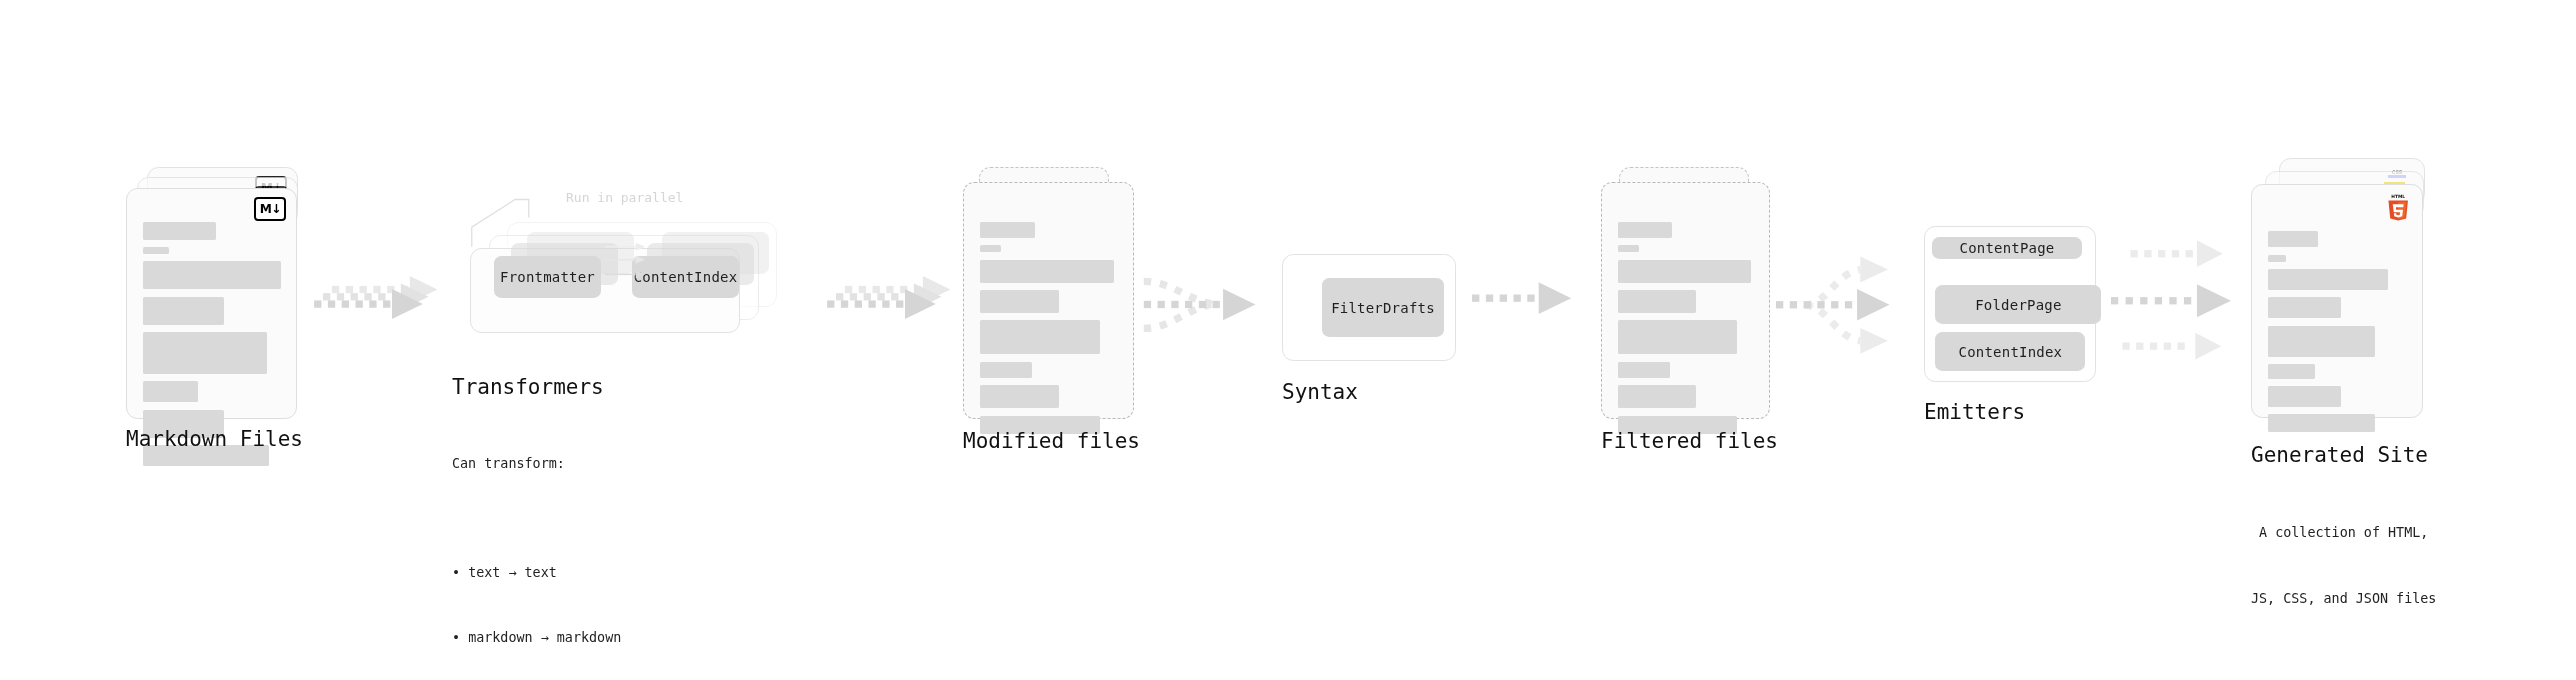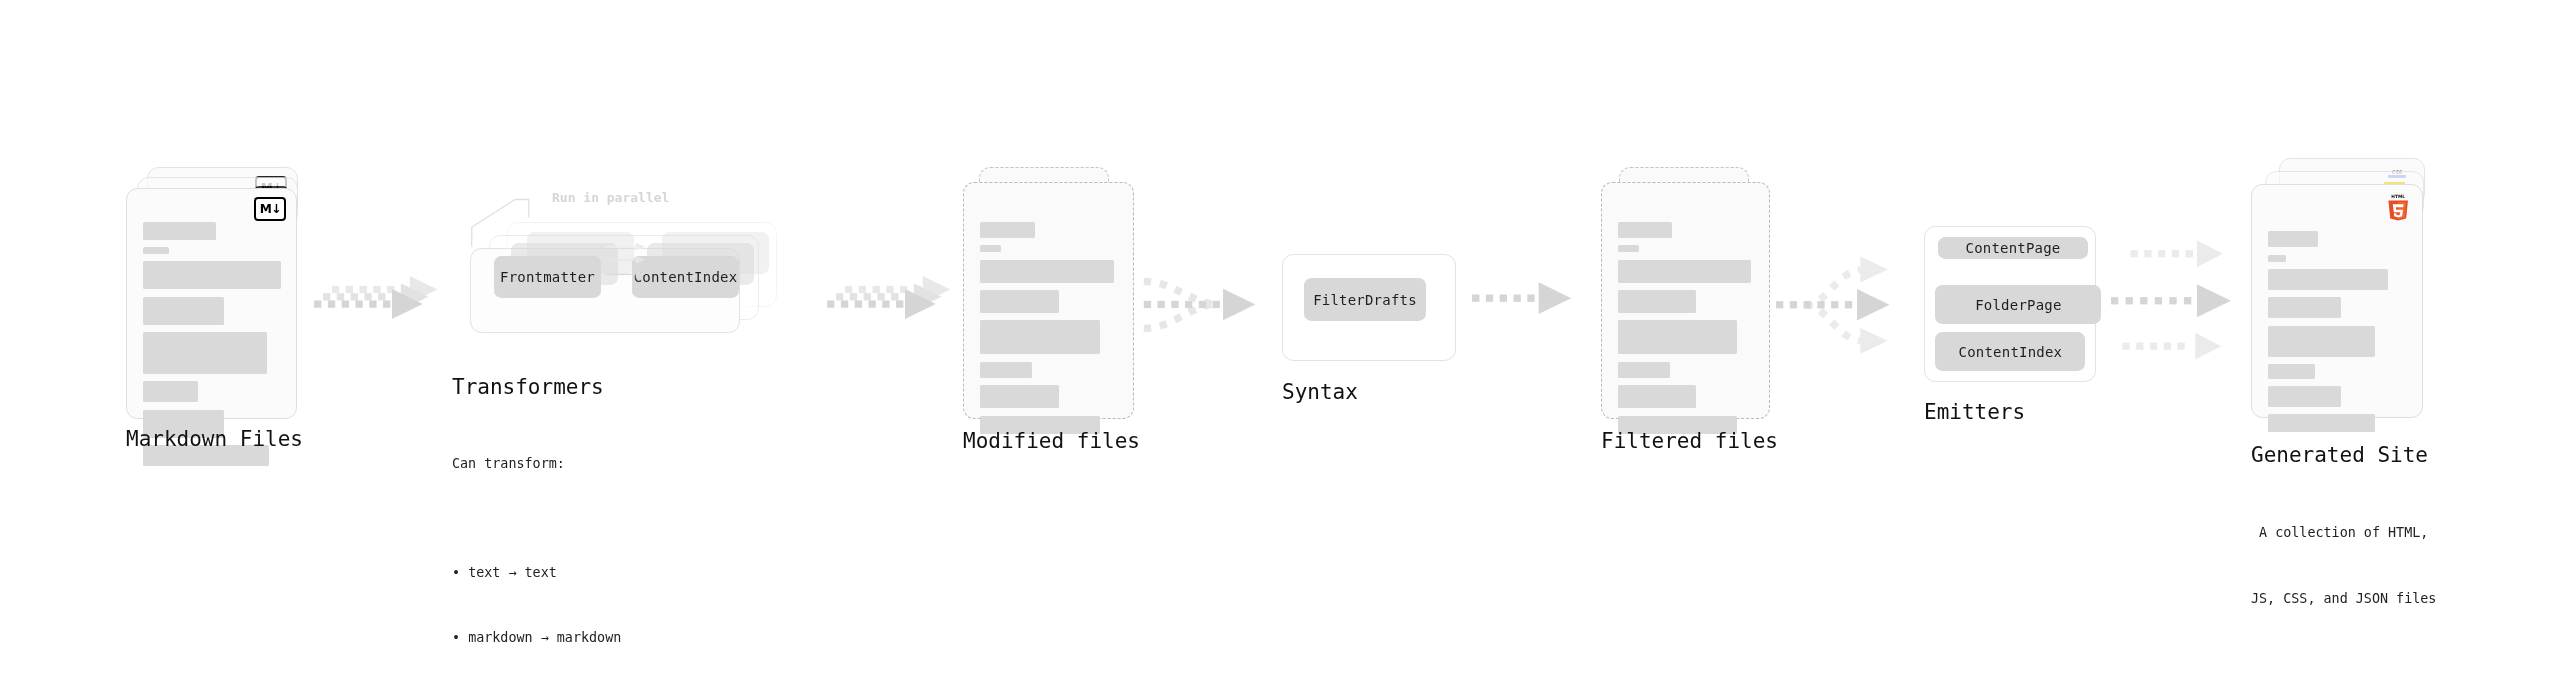--- a/index.html
+++ b/index.html
@@ -211,21 +211,21 @@
         <polygon points="96,26 134,44.5 96,63"></polygon>
       </g>
     </svg>
   </div>
 
   <div class="stage" style="left:452px; top:193px;">
 
     <svg style="position:absolute; left:18px; top:0px;" width="98" height="57" viewBox="0 0 120 70">
       <path d="M2 66 L2 42 L55 8 L72 8 L72 30" fill="none" stroke="#e0e0e0" stroke-width="1.6"></path>
     </svg>
-    <div class="annot" style="left:100px; top:-3.3px;font-weight:bold;">Run in parallel</div>
+    <div class="annot" style="left:114px; top:-3.3px;">Run in parallel</div>
 
     <div class="group-box l1" style="left:55px; top:29px; width:270px; height:85px;"></div>
     <div class="group-box l2" style="left:37px; top:42px; width:270px; height:85px;"></div>
     <div class="group-box" style="left:18px; top:55px; width:270px; height:85px; background:#fdfdfd;"></div>
 
     <div class="chip g1" style="left:75px;  top:39px;  width:107px; height:42px;"></div>
     <div class="chip g2" style="left:59px;  top:50px;  width:107px; height:42px;"></div>
     <div class="chip" style="left:42px;  top:63px;  width:107px; height:42px;">Frontmatter</div>
 
     <div class="chip g1" style="left:210px; top:39px;  width:107px; height:42px;"></div>
@@ -328,21 +328,21 @@
           <rect x="53" y="48" width="9" height="9"></rect>
         <rect x="70" y="48" width="9" height="9"></rect>
           <rect x="87" y="48" width="9" height="9"></rect>
         <polygon points="100,33 140,52.5 100,72"></polygon>
       </g>
     </svg>
   </div>
 
   <div class="stage" style="left:1282px; top:254px;">
     <div class="group-box" style="left:0px; top:0px; width:174px; height:107px;"></div>
-    <div class="chip" style="left:22px; top:24.4px; width:122px; height:43px;">FilterDrafts</div>
+    <div class="chip" style="left:40px; top:24.4px; width:122px; height:59px;">FilterDrafts</div>
   </div>
   <div class="stage-title" style="left:1282px; top:380px;">Syntax</div>
 
   <div class="stage" style="left:1472px; top:275px;">
     <svg width="122" height="65" viewBox="0 0 150 80">
       <g fill="#d5d5d5">
         <rect x="0" y="24" width="9" height="9"></rect>
           <rect x="17" y="24" width="9" height="9"></rect>
         <rect x="34" y="24" width="9" height="9"></rect>
           <rect x="51" y="24" width="9" height="9"></rect>
@@ -388,21 +388,21 @@
           <rect x="51" y="79" width="9" height="9"></rect>
         <rect x="68" y="79" width="9" height="9"></rect>
           <rect x="85" y="79" width="9" height="9"></rect>
         <polygon points="100,64 140,83.5 100,103"></polygon>
       </g>
     </svg>
   </div>
 
   <div class="stage" style="left:1924px; top:226px;">
     <div class="group-box" style="left:0px; top:0px; width:172px; height:156px;"></div>
-    <div class="chip" style="left:14px; top:11.4px;  width:150px; height:22px;">ContentPage</div>
+    <div class="chip" style="left:8px; top:11.4px;  width:150px; height:22px;">ContentPage</div>
     <div class="chip" style="left:11.4px; top:59px;  width:166px; height:39px;">FolderPage</div>
     <div class="chip" style="left:11.4px; top:106px; width:150px; height:39px;">ContentIndex</div>
   </div>
   <div class="stage-title" style="left:1924px; top:400px;">Emitters</div>
 
   <div class="stage" style="left:2111px; top:229px;">
     <svg width="154" height="150" viewBox="0 0 190 185">
       <g fill="#ebebeb">
         <rect x="24" y="26" width="9" height="9"></rect>
           <rect x="41" y="26" width="9" height="9"></rect>

